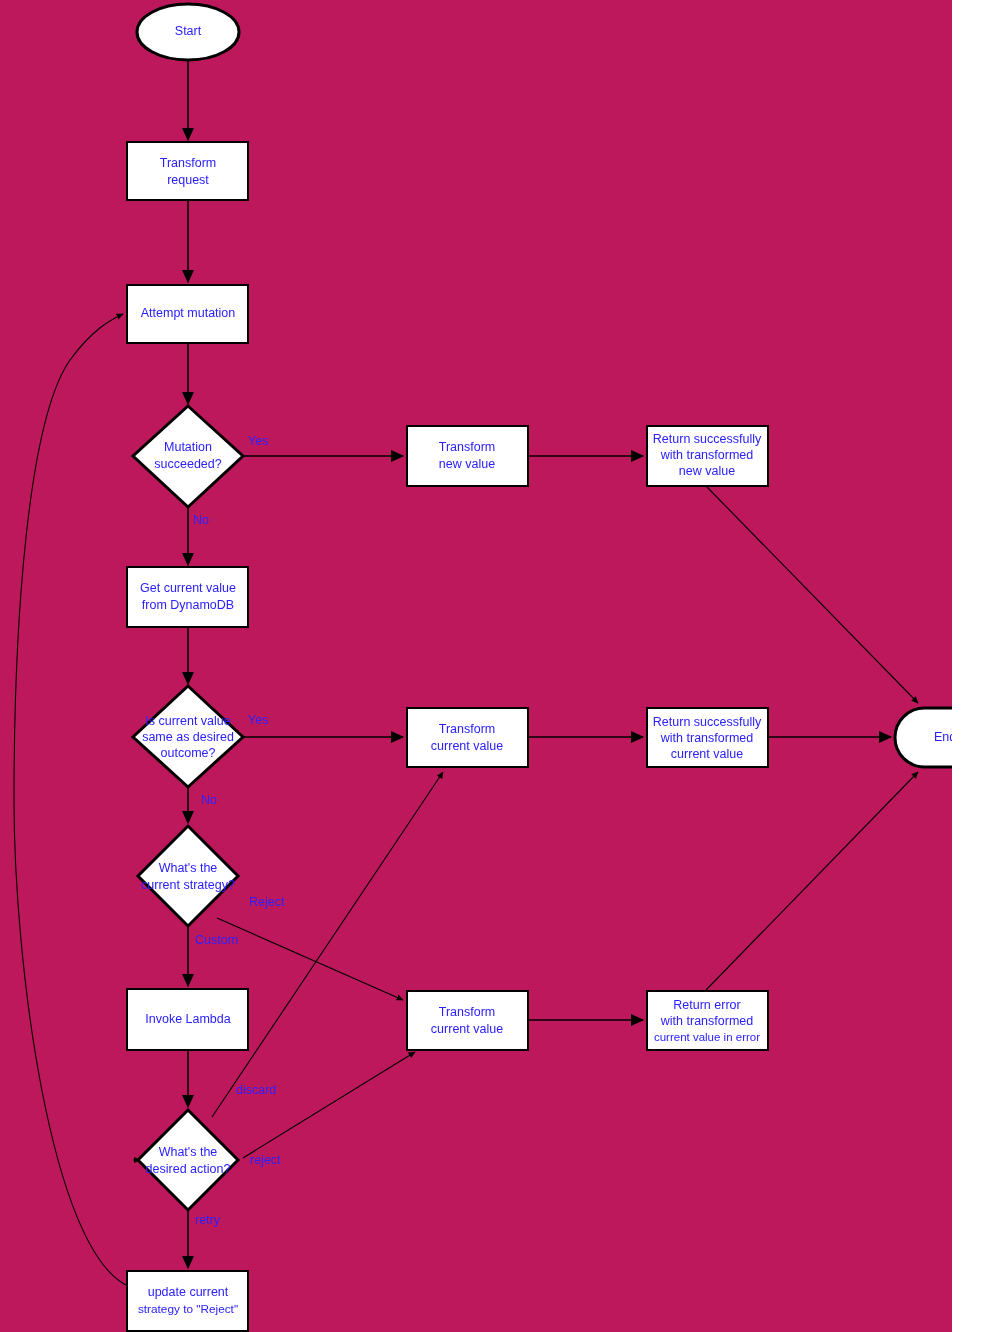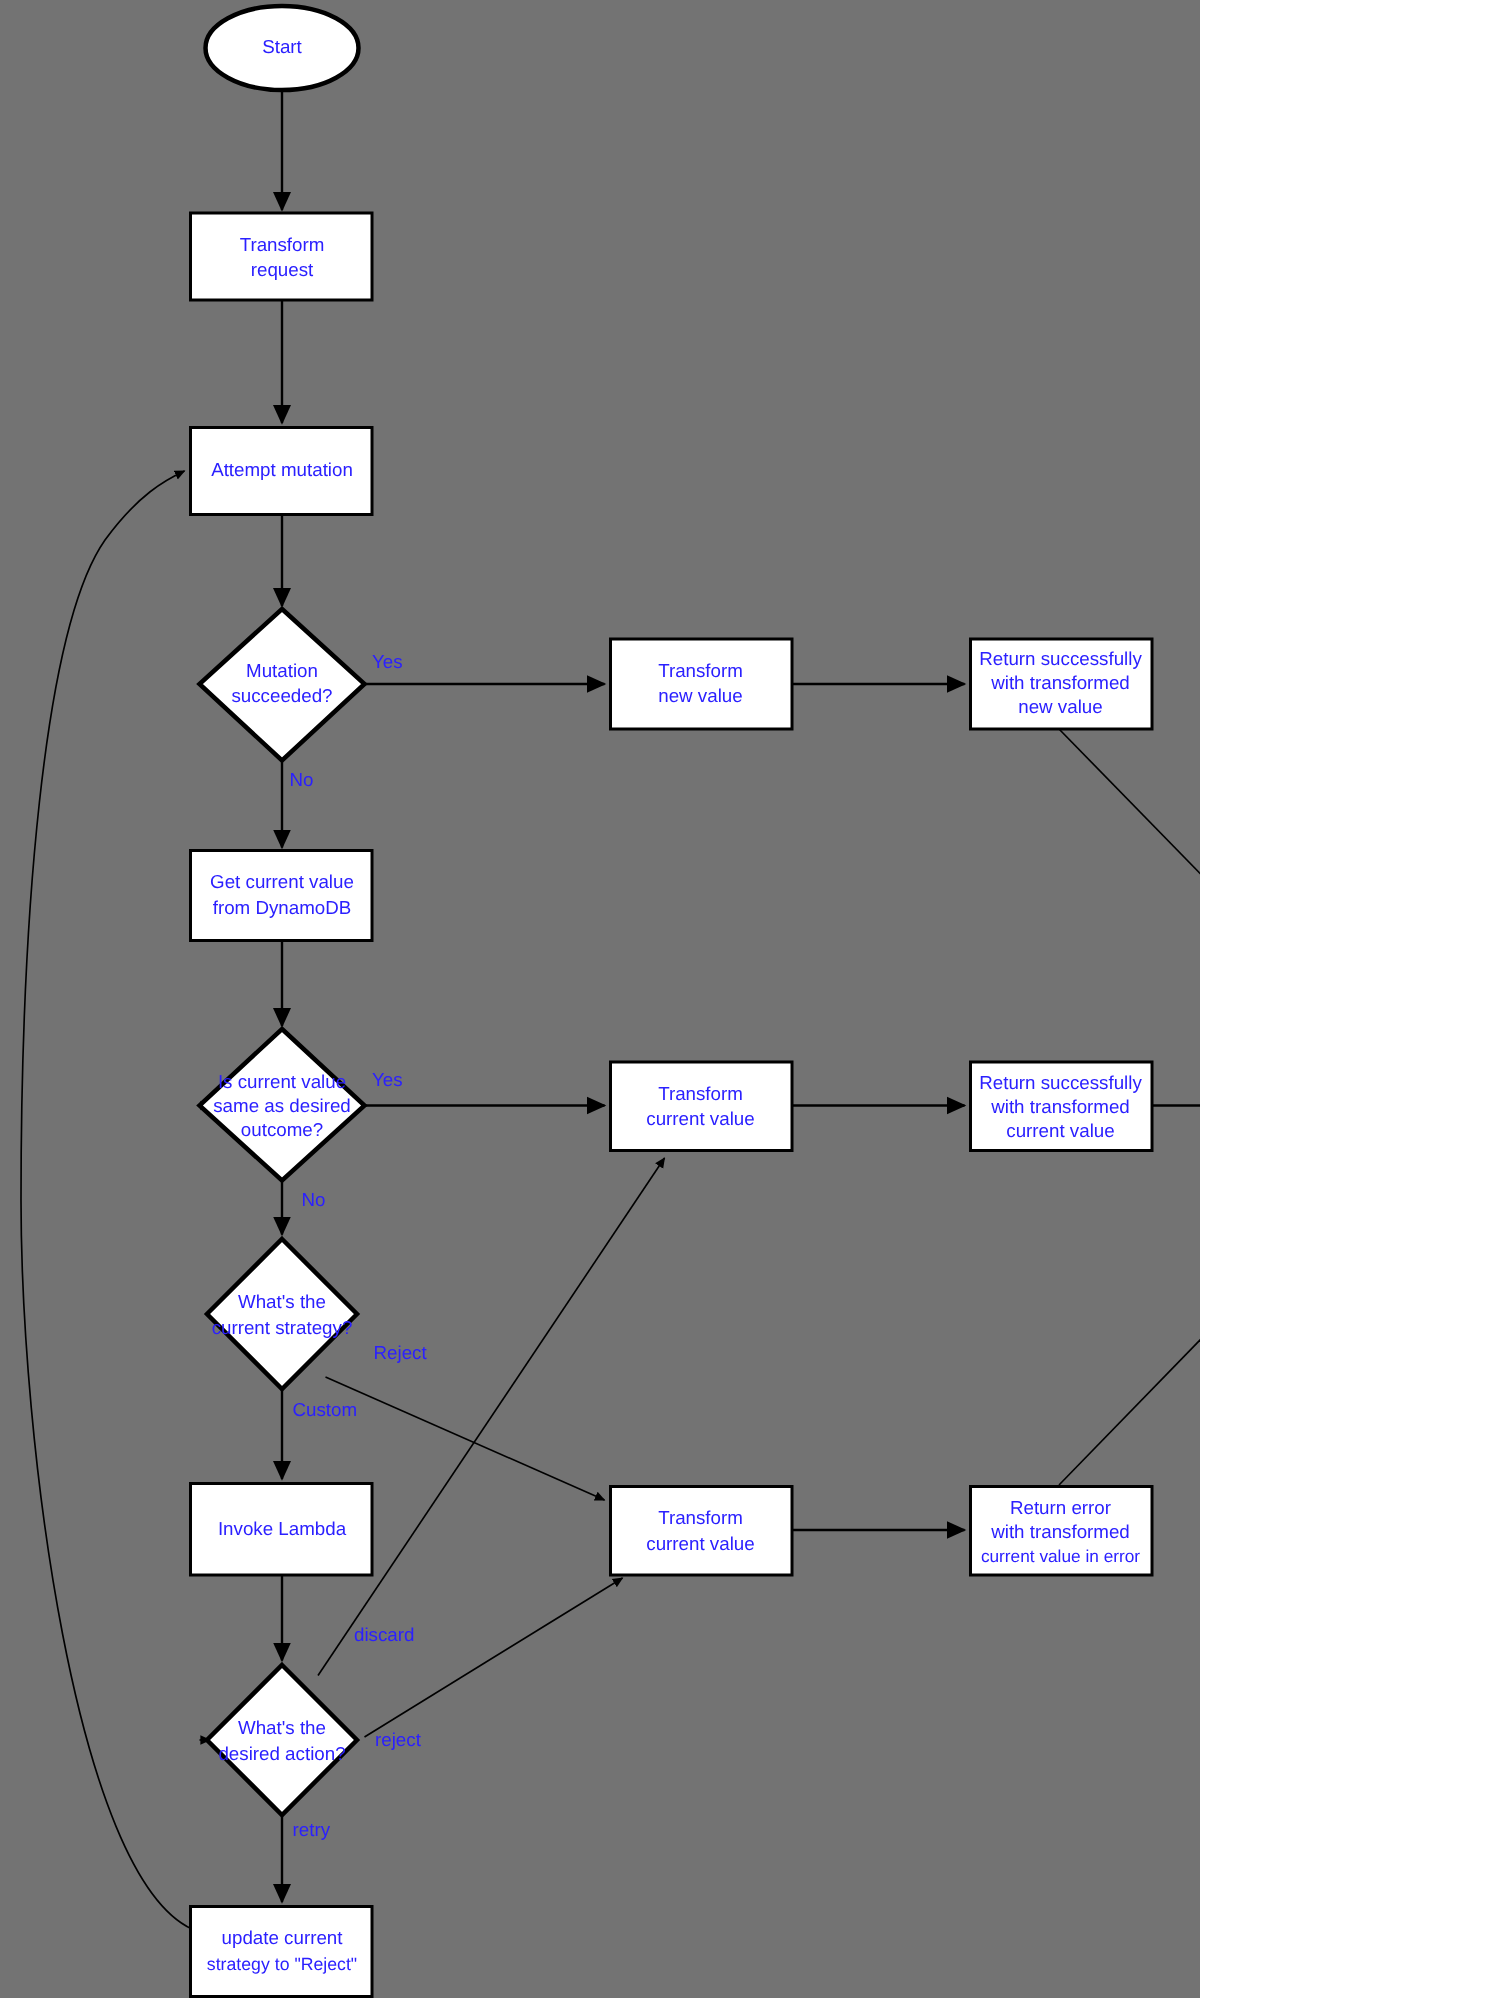--- a/index.html
+++ b/index.html
@@ -5,23 +5,23 @@
   html, body {
     margin: 0;
     padding: 0;
     background: #ffffff;
   }
   body {
     font-family: "Liberation Sans", sans-serif;
   }
   #flowchart-root {
     position: relative;
-    width: 800px;
+    width: 952px;
     height: 1332px;
-    background: #737373;
+    background: #be185d;
     overflow: hidden;
   }
   svg.diagram {
     display: block;
     width: 999px;
     height: 1332px;
   }
   .node-shape {
     fill: #ffffff;
     stroke: #000000;

